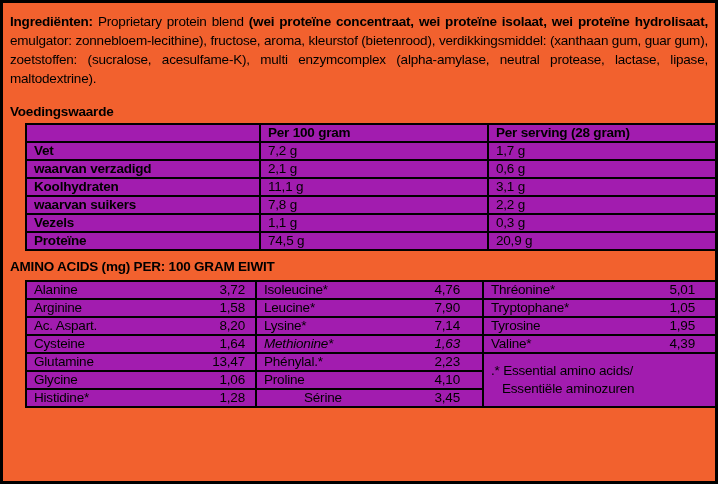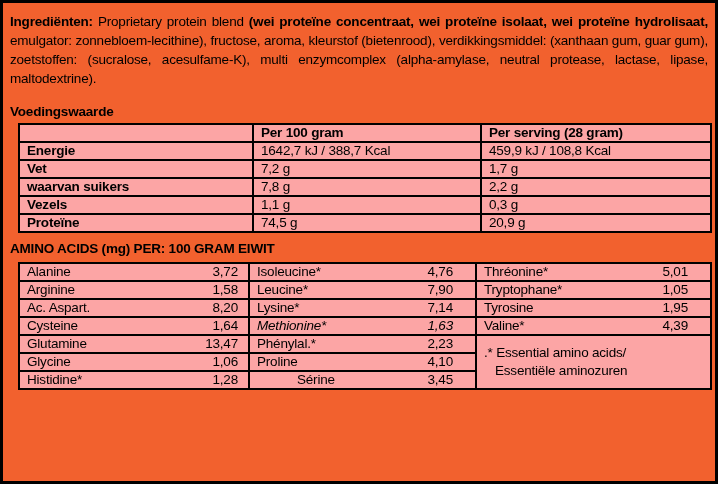--- a/index.html
+++ b/index.html
@@ -26,22 +26,22 @@
     font-size: 13.5px;
     font-weight: bold;
     margin-top: 16px;
     margin-bottom: 4px;
   }
   .amino-title { margin-top: 8px; margin-bottom: 6px; }
   table {
     border-collapse: collapse;
     table-layout: fixed;
     width: 692px;
-    margin-left: 8px;
-    background: #fca5a5;
+    margin-left: 15px;
+    background: #a21caf;
   }
   td, th {
     border: 2px solid #000;
     height: 17px;
     font-size: 13.5px;
     line-height: 16px;
     padding: 0 4px 0 7px;
     text-align: left;
     vertical-align: middle;
     white-space: nowrap;
@@ -75,28 +75,33 @@
         <col style="width:228px">
         <col style="width:230px">
       </colgroup>
     <tbody>
         <tr>
       <th style="border-color: rgb(0, 0, 0);"></th>
       <th style="border-color: rgb(0, 0, 0);">Per 100 gram</th>
       <th style="border-color: rgb(0, 0, 0);">Per serving (28 gram)</th>
     </tr>
     <tr>
-      <td class="row-label" style="border-color: rgb(0, 0, 0);">Energie</td>
-      <td style="border-color: rgb(0, 0, 0);">1642,7 kJ / 388,7 Kcal</td>
-      <td style="border-color: rgb(0, 0, 0);">459,9 kJ / 108,8 Kcal</td>
-    </tr>
-    <tr>
       <td class="row-label" style="border-color: rgb(0, 0, 0);">Vet</td>
       <td style="border-color: rgb(0, 0, 0);">7,2 g</td>
       <td style="border-color: rgb(0, 0, 0);">1,7 g</td>
+    </tr>
+    <tr>
+      <td class="row-label" style="border-color: rgb(0, 0, 0);">waarvan verzadigd</td>
+      <td style="border-color: rgb(0, 0, 0);">2,1 g</td>
+      <td style="border-color: rgb(0, 0, 0);">0,6 g</td>
+    </tr>
+    <tr>
+      <td class="row-label" style="border-color: rgb(0, 0, 0);">Koolhydraten</td>
+      <td style="border-color: rgb(0, 0, 0);">11,1 g</td>
+      <td style="border-color: rgb(0, 0, 0);">3,1 g</td>
     </tr>
     <tr>
       <td class="row-label" style="border-color: rgb(0, 0, 0);">waarvan suikers</td>
       <td style="border-color: rgb(0, 0, 0);">7,8 g</td>
       <td style="border-color: rgb(0, 0, 0);">2,2 g</td>
     </tr>
     <tr>
       <td class="row-label" style="border-color: rgb(0, 0, 0);">Vezels</td>
       <td style="border-color: rgb(0, 0, 0);">1,1 g</td>
       <td style="border-color: rgb(0, 0, 0);">0,3 g</td>

